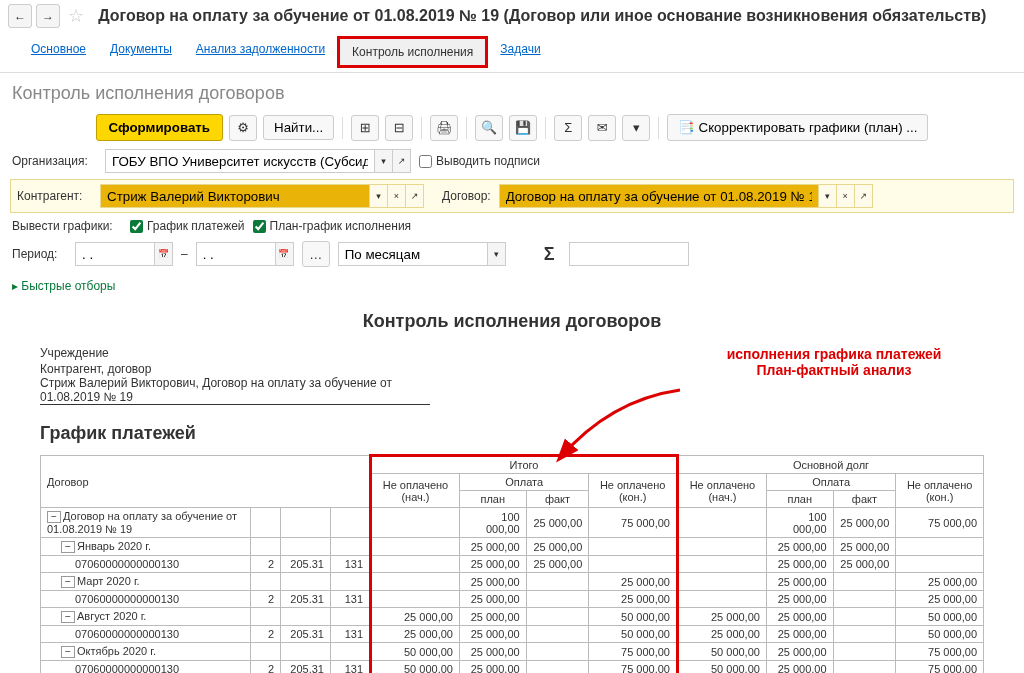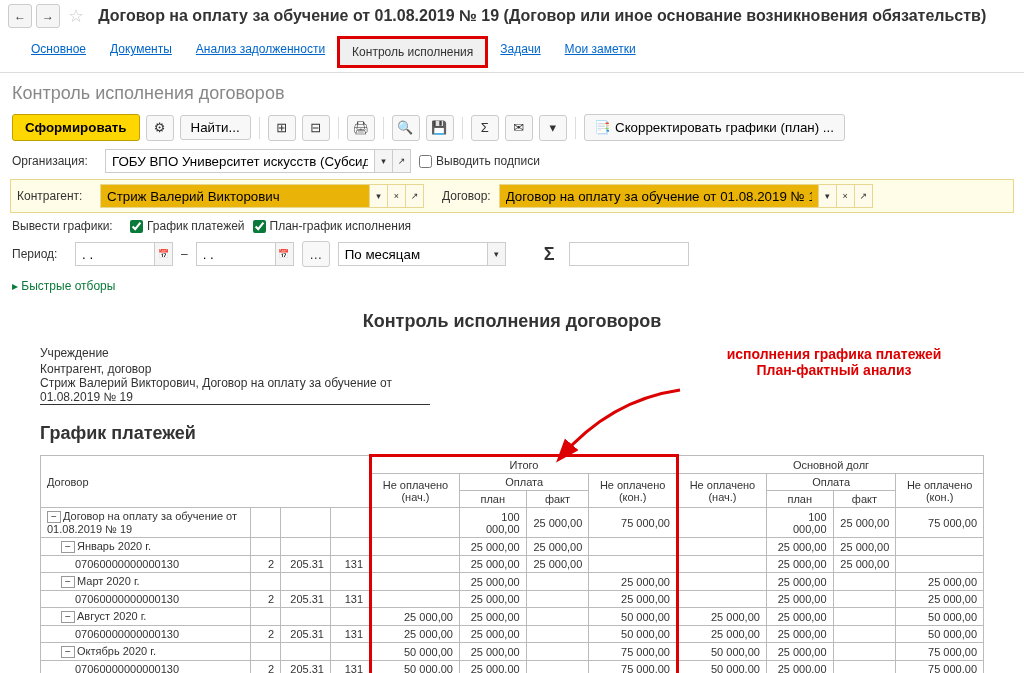--- a/index.html
+++ b/index.html
@@ -9,21 +9,21 @@
   .nav-btn { width: 24px; height: 24px; border: 1px solid #ccc; background: #f5f5f5; display: flex; align-items: center; justify-content: center; cursor: pointer; border-radius: 3px; }
   .star { color: #ccc; font-size: 18px; margin: 0 4px; }
   .title { font-size: 16px; font-weight: bold; margin-left: 6px; }
   
   .tabs { display: flex; gap: 0; padding: 4px 19px; border-bottom: 1px solid #ddd; }
   .tab { padding: 6px 12px; color: #0066cc; text-decoration: underline; cursor: pointer; }
   .tab.highlighted { border: 3px solid #d00; color: #333; text-decoration: none; background: #f0f0f0; }
   
   .section-title { font-size: 18px; color: #888; padding: 10px 12px 6px; }
   
-  .action-bar { display: flex; align-items: center; gap: 6px; padding: 4px 12px; }
+  .action-bar { display: flex; align-items: center; gap: 6px; padding: 4px 12px; justify-content: center; }
   .btn-primary { background: #ffd700; border: 1px solid #c0a000; padding: 5px 12px; font-weight: bold; border-radius: 3px; cursor: pointer; }
   .icon-btn { width: 28px; height: 26px; border: 1px solid #ccc; background: #f8f8f8; display: flex; align-items: center; justify-content: center; cursor: pointer; border-radius: 3px; font-size: 13px; }
   .find-btn { border: 1px solid #ccc; background: #f8f8f8; padding: 4px 10px; cursor: pointer; border-radius: 3px; }
   .sep { width: 1px; height: 22px; background: #ddd; margin: 0 2px; }
   .adjust-btn { border: 1px solid #ccc; background: #f8f8f8; padding: 5px 10px; cursor: pointer; border-radius: 3px; }
   
   .form-row { display: flex; align-items: center; gap: 8px; padding: 4px 12px; }
   .form-label { width: 85px; }
   .form-input { border: 1px solid #ccc; padding: 3px 6px; height: 24px; }
   .form-input.yellow { background: #eab308; border-color: #e8d88f; }
@@ -78,21 +78,20 @@
   <span class="star">☆</span>
   <span class="title">Договор на оплату за обучение от 01.08.2019 № 19 (Договор или иное основание возникновения обязательств)</span>
 </div>
 
 <div class="tabs">
   <span class="tab">Основное</span>
   <span class="tab">Документы</span>
   <span class="tab">Анализ задолженности</span>
   <span class="tab highlighted">Контроль исполнения</span>
   <span class="tab">Задачи</span>
-  <span class="tab">Мои заметки</span>
 </div>
 
 <div class="section-title">Контроль исполнения договоров</div>
 
 <div class="action-bar">
   <button class="btn-primary">Сформировать</button>
   <div class="icon-btn">⚙</div>
   <button class="find-btn">Найти...</button>
   <div class="sep"></div>
   <div class="icon-btn">⊞</div>

